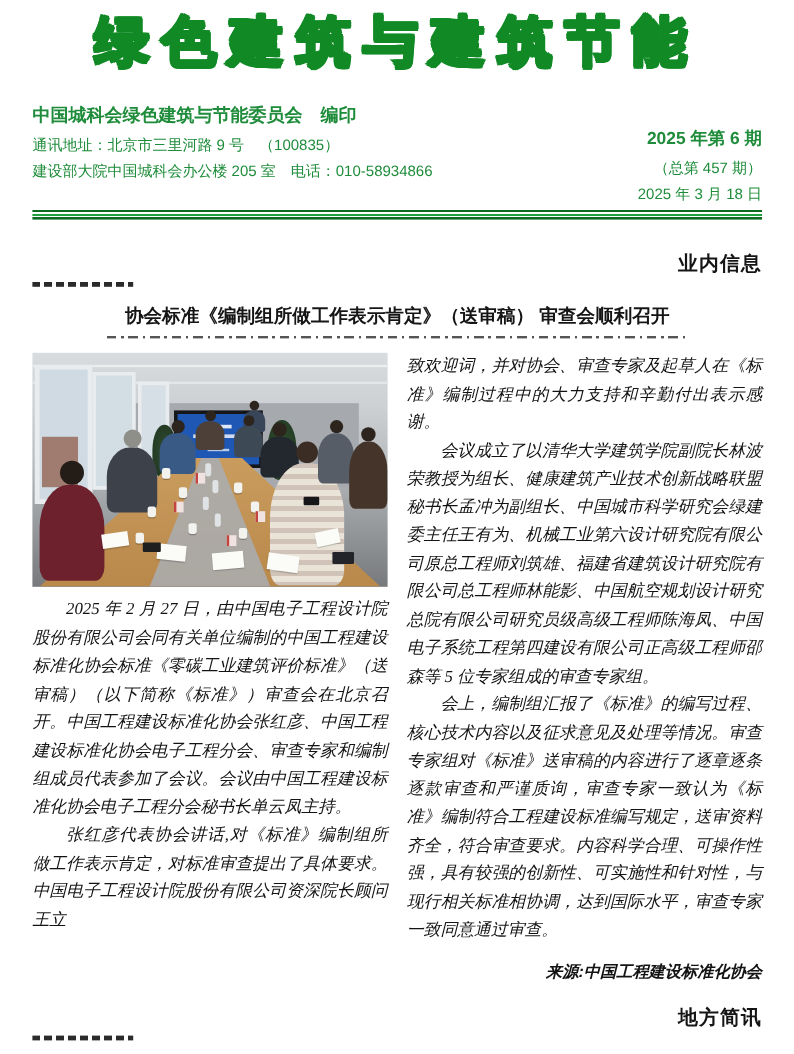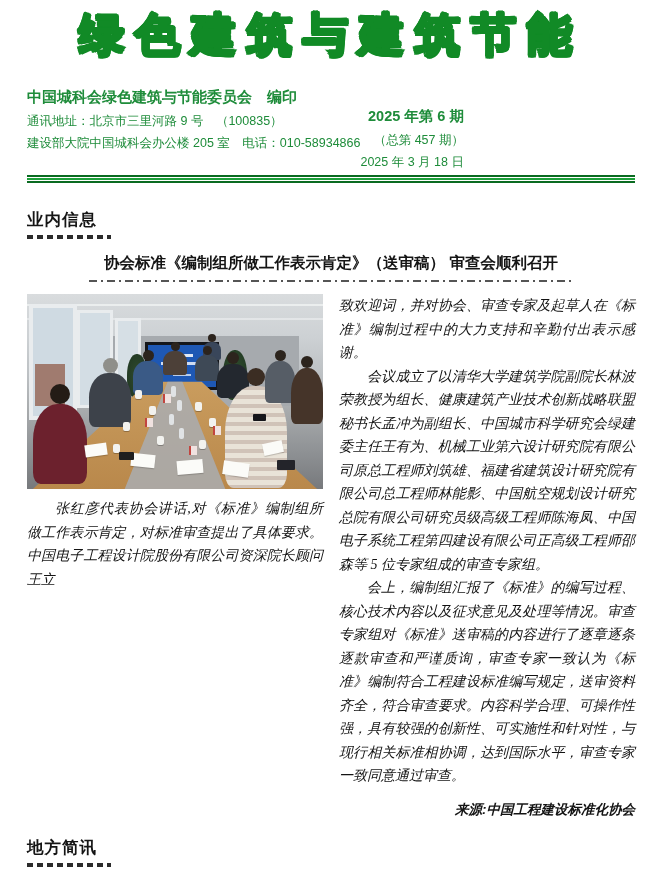--- a/index.html
+++ b/index.html
@@ -10,33 +10,33 @@
     margin-top:6px;height:58px;line-height:58px;text-align:center;
     font-family:"Liberation Sans","DejaVu Sans",sans-serif;font-weight:bold;
     font-size:45px;letter-spacing:11px;color:#ffffff;white-space:nowrap;
     -webkit-text-stroke:2.5px #118a26;
     text-shadow:2px 0 0 #118a26,-2px 0 0 #118a26,0 2px 0 #118a26,0 -2px 0 #118a26,
                 1.5px 1.5px 0 #118a26,-1.5px 1.5px 0 #118a26,
                 1.5px -1.5px 0 #118a26,-1.5px -1.5px 0 #118a26;
   }
 
   
-  .header{display:flex;margin-top:24px;color:#1e8c3a;
+  .header{display:flex;justify-content:space-between;margin-top:24px;color:#1e8c3a;
           font-family:"Liberation Sans","DejaVu Sans",sans-serif;}
   .publisher{font-size:15px;font-weight:bold;line-height:18px;}
   .addr{font-size:12.5px;line-height:12.5px;margin-top:9px;}
   .header-right{text-align:right;margin-top:19px;}
   .issue{font-size:14.5px;font-weight:bold;line-height:18px;}
 
   .rule{height:8px;margin-top:7px;
     background:linear-gradient(180deg,#0a6b21 0 2px,#ffffff 2px 3px,#1ea03a 3px 5px,
                #ffffff 5px 6px,#0a6b21 6px 8px);}
 
   
-  .sec-head{margin-top:26px;}
+  .sec-head{margin-top:26px;text-align:right;}
   .sec-title{font-family:"Liberation Sans","DejaVu Sans",sans-serif;font-weight:bold;
              font-size:16.5px;color:#151515;letter-spacing:1px;}
   .dashes{width:84px;height:4px;margin-top:4px;
           background:repeating-linear-gradient(90deg,#2b2b2b 0 6px,transparent 6px 10px);}
 
   .art-title{margin:14px 0 0;text-align:center;font-family:"Liberation Sans","DejaVu Sans",sans-serif;
              font-weight:bold;font-size:15.5px;color:#151515;}
   .dashdot{height:2px;margin:6px auto 0;
     background:repeating-linear-gradient(90deg,#555 0 8px,transparent 8px 12px,#555 12px 14px,transparent 14px 18px);}
   .w1{width:485px;}
@@ -184,20 +184,21 @@
         <div class="paper" style="left:104px;top:160px;width:24px;height:13px;transform:rotate(6deg);"></div>
         <div class="paper" style="left:150px;top:166px;width:26px;height:14px;transform:rotate(-5deg);"></div>
         <div class="paper" style="left:196px;top:168px;width:26px;height:14px;transform:rotate(8deg);"></div>
         <div class="paper" style="left:236px;top:148px;width:20px;height:12px;transform:rotate(-12deg);"></div>
 
         <div style="left:92px;top:158px;width:15px;height:8px;background:#1f1f1f;border-radius:1px;"></div>
         <div style="left:226px;top:120px;width:13px;height:7px;background:#15151a;border-radius:1px;"></div>
         <div style="left:250px;top:166px;width:18px;height:10px;background:#23242a;border-radius:1px;"></div>
       </div>
 
+      <p class="indent">2025 年 2 月 27 日，由中国电子工程设计院股份有限公司会同有关单位编制的中国工程建设标准化协会标准《零碳工业建筑评价标准》（送审稿）（以下简称《标准》）审查会在北京召开。中国工程建设标准化协会张红彦、中国工程建设标准化协会电子工程分会、审查专家和编制组成员代表参加了会议。会议由中国工程建设标准化协会电子工程分会秘书长单云凤主持。</p>
       <p class="indent">张红彦代表协会讲话,对《标准》编制组所做工作表示肯定，对标准审查提出了具体要求。中国电子工程设计院股份有限公司资深院长顾问王立</p>
     </div>
 
     <div class="col">
       <p>致欢迎词，并对协会、审查专家及起草人在《标准》编制过程中的大力支持和辛勤付出表示感谢。</p>
       <p class="indent">会议成立了以清华大学建筑学院副院长林波荣教授为组长、健康建筑产业技术创新战略联盟秘书长孟冲为副组长、中国城市科学研究会绿建委主任王有为、机械工业第六设计研究院有限公司原总工程师刘筑雄、福建省建筑设计研究院有限公司总工程师林能影、中国航空规划设计研究总院有限公司研究员级高级工程师陈海凤、中国电子系统工程第四建设有限公司正高级工程师邵森等 5 位专家组成的审查专家组。</p>
       <p class="indent">会上，编制组汇报了《标准》的编写过程、核心技术内容以及征求意见及处理等情况。审查专家组对《标准》送审稿的内容进行了逐章逐条逐款审查和严谨质询，审查专家一致认为《标准》编制符合工程建设标准编写规定，送审资料齐全，符合审查要求。内容科学合理、可操作性强，具有较强的创新性、可实施性和针对性，与现行相关标准相协调，达到国际水平，审查专家一致同意通过审查。</p>
       <p class="source">来源:中国工程建设标准化协会</p>
     </div>
   </div>

